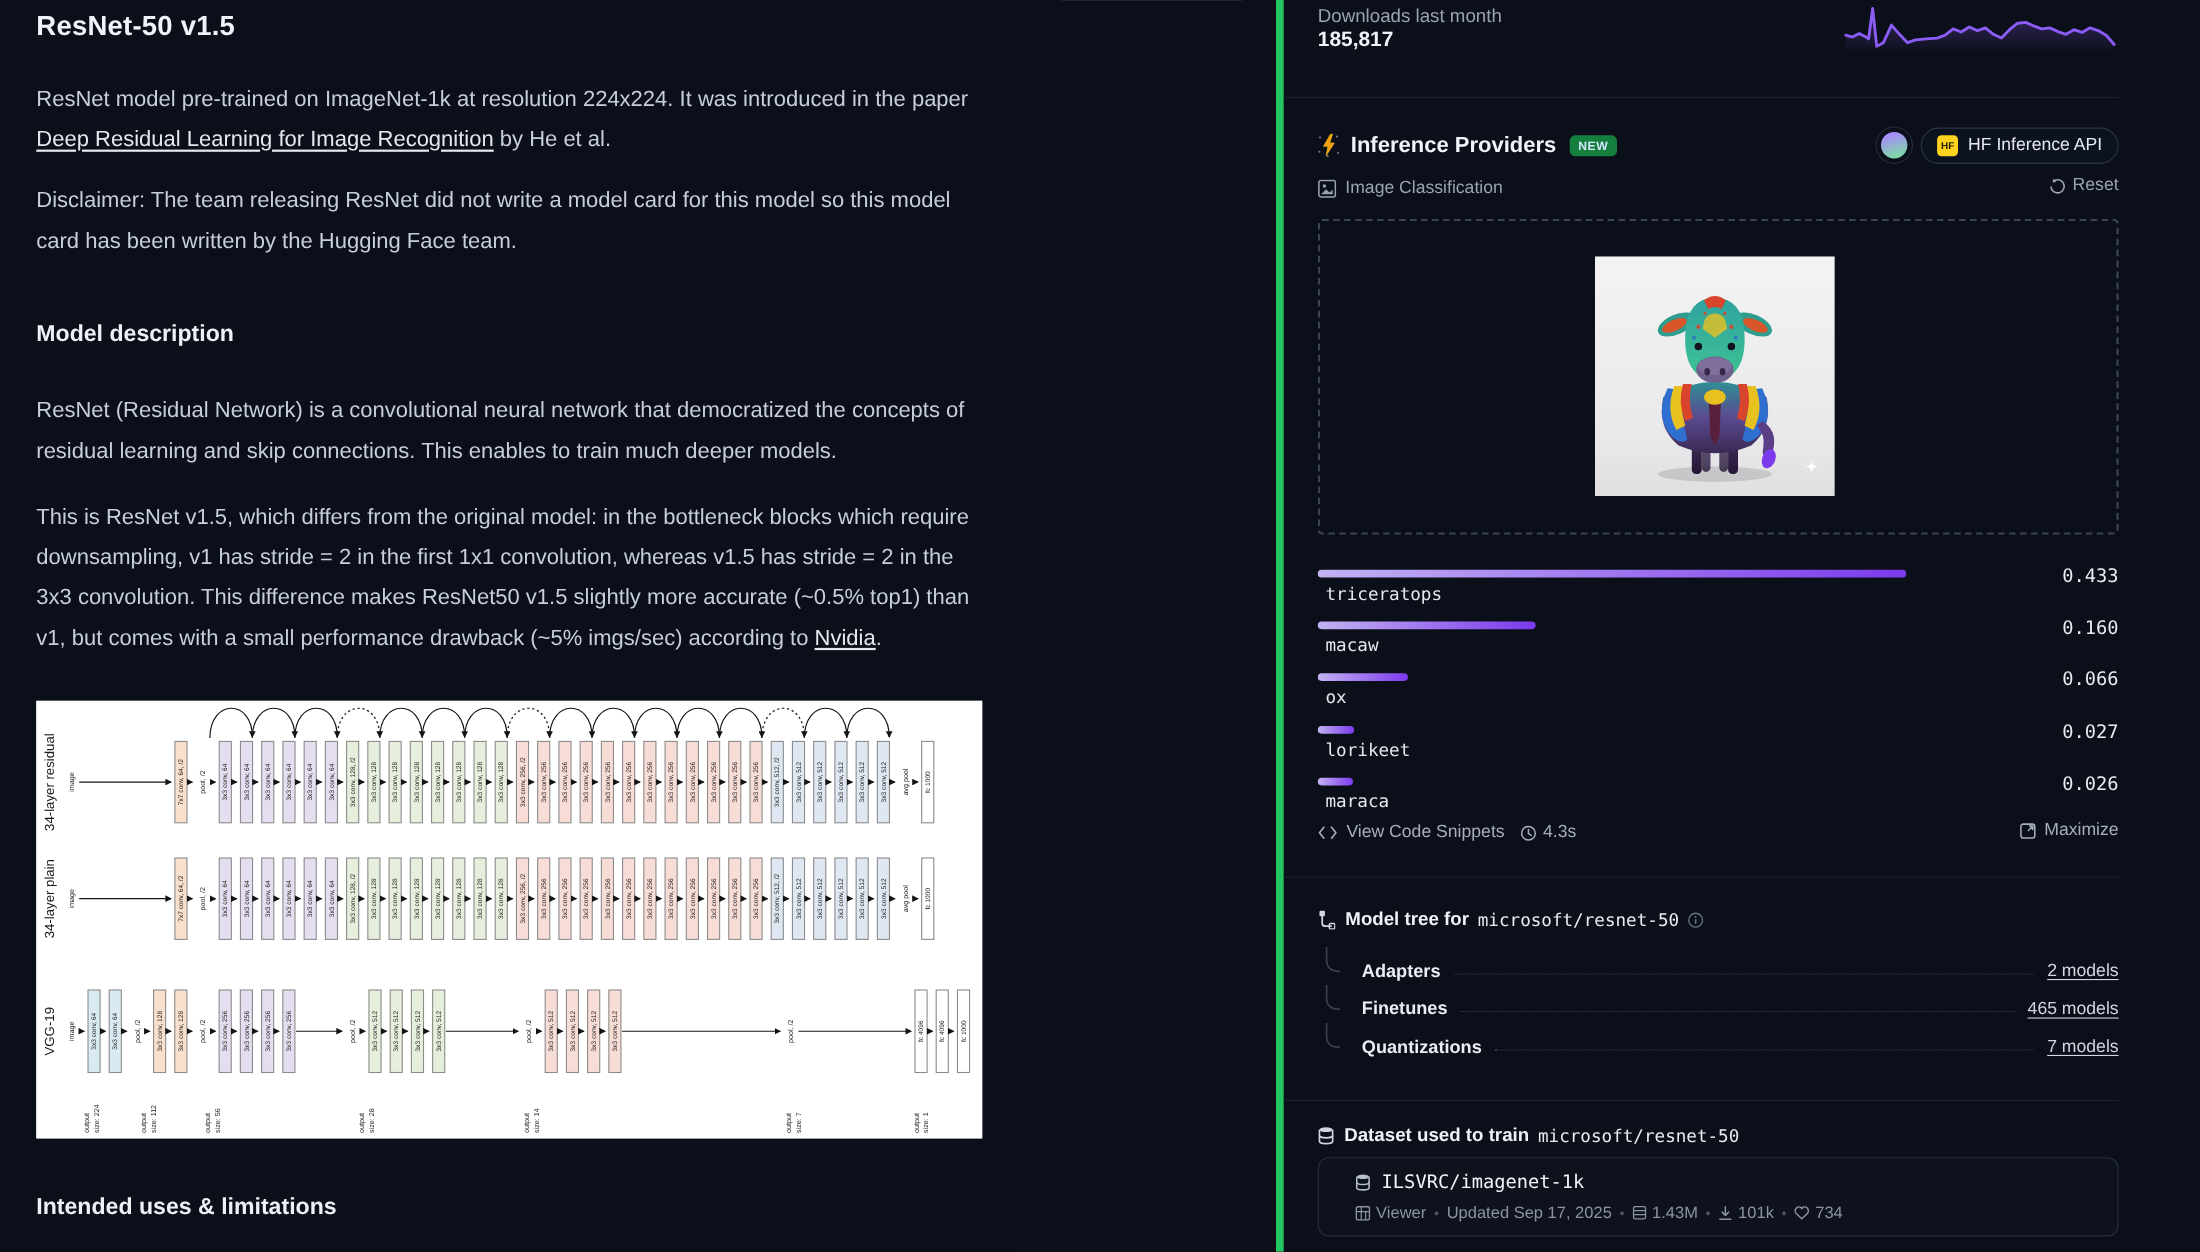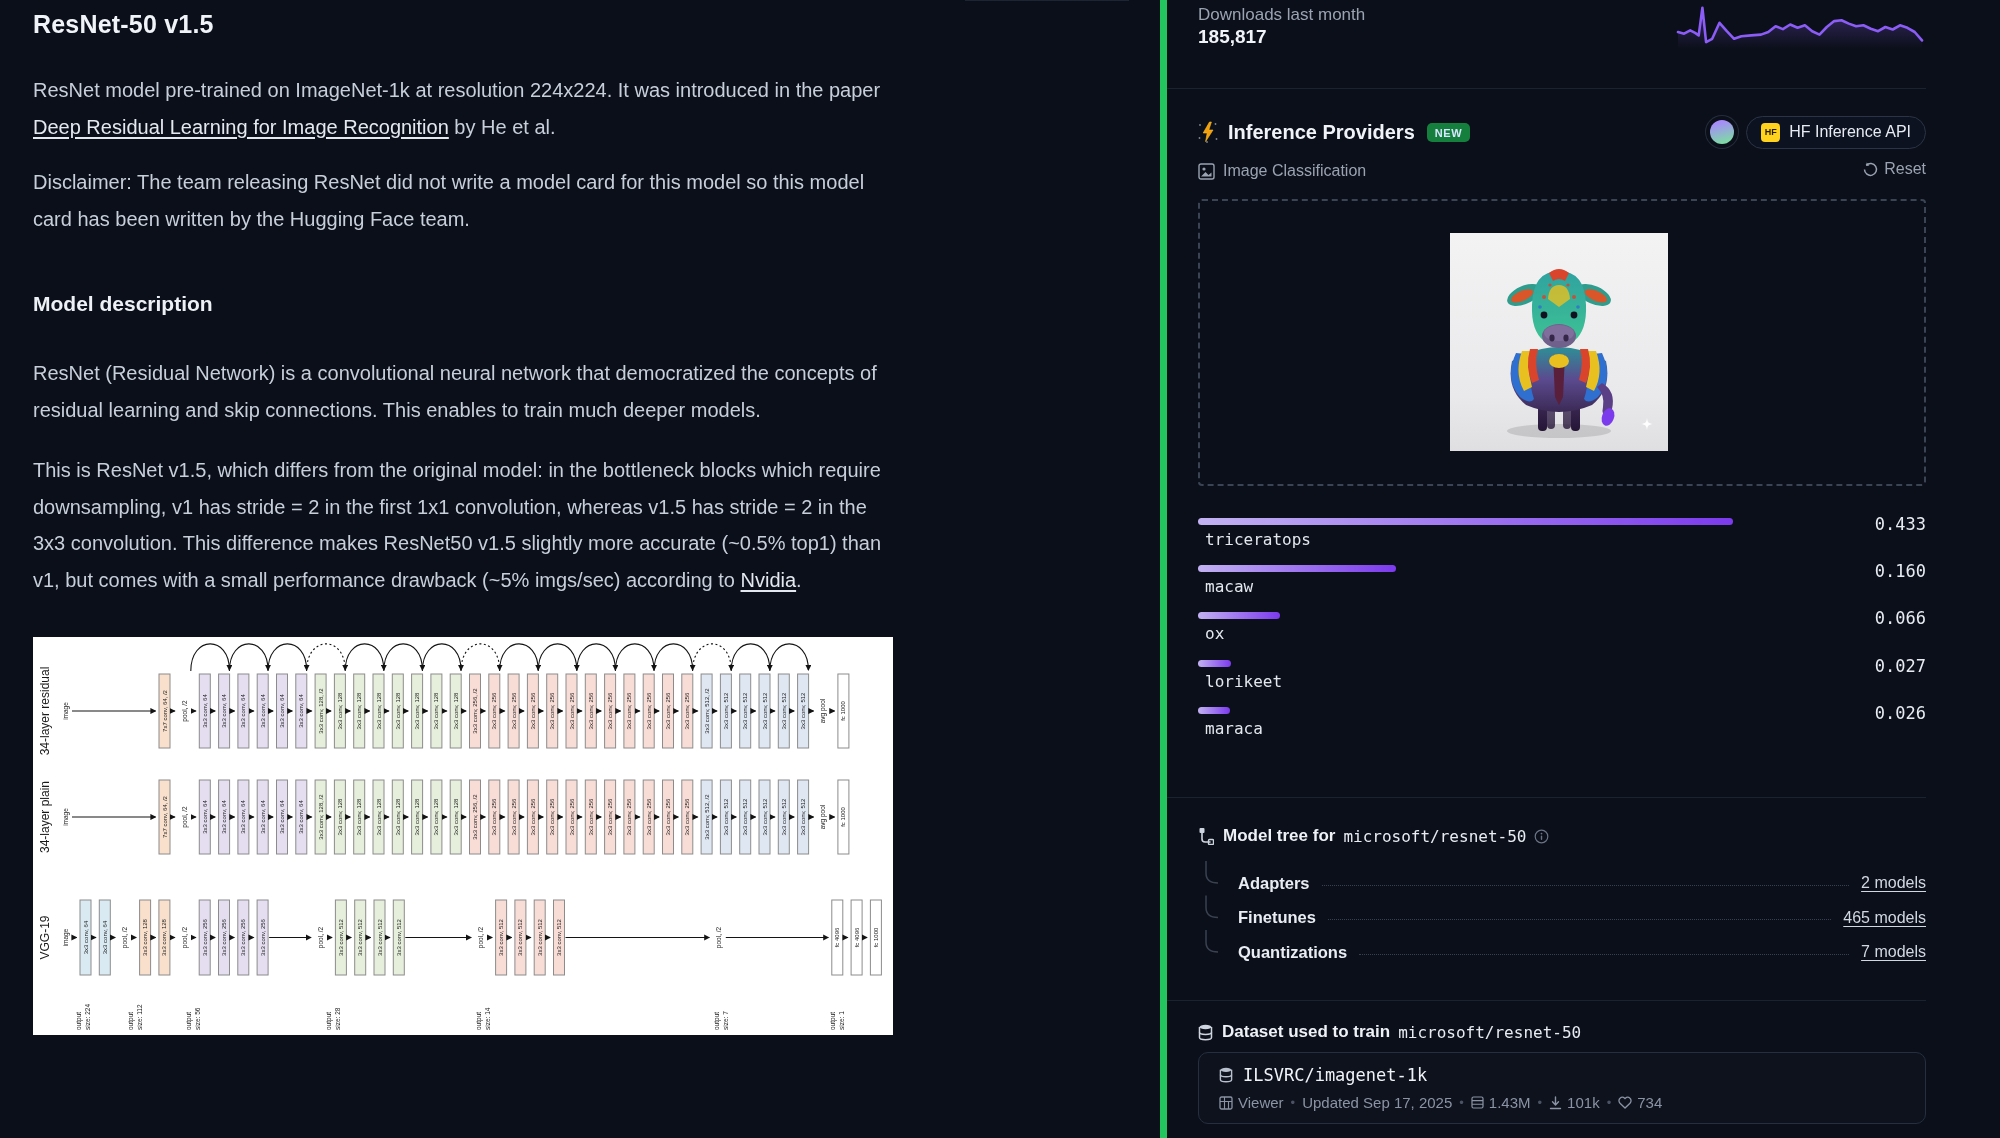--- a/index.html
+++ b/index.html
@@ -62,21 +62,21 @@
   .tree-rows { top:860px; height:110px; }
   .tree-row { position:absolute; left:40px; width:688px; height:24px; display:flex; align-items:center; }
   .tree-row .lab { font-size:16.5px; font-weight:700; color:#e9edf3; }
   .tree-row .leader { flex:1; border-bottom:1px dotted #39404f; margin:0 12px; transform:translateY(2px); }
   .tree-row .link { font-size:16px; color:#d2d8e2; text-decoration:underline; text-underline-offset:3px; cursor:pointer; }
   .tree-connector { position:absolute; left:0; top:-8px; }
 
   .ds-header { top:1020px; height:24px; display:flex; align-items:center; }
   .ds-header .bold { font-size:17px; font-weight:700; color:#eef1f6; margin-left:9px; }
   .ds-header .mono { font-family:"DejaVu Sans Mono", monospace; font-size:16px; color:#e8ecf2; margin-left:8px; }
-  .ds-card { top:1052px; height:72px; border:1px solid #262f40; border-radius:10px; background:#0d121d; padding:12px 20px; }
+  .ds-card { top:1052px; height:72px; border:1px solid #262f40; border-radius:10px; background:#0d121d; padding:12px 33px; }
   .ds-name-row { display:flex; align-items:center; }
   .ds-name { font-family:"DejaVu Sans Mono", monospace; font-size:17px; color:#f0f3f7; margin-left:10px; }
   .ds-meta { margin-top:9px; display:flex; align-items:center; gap:7px; color:#8b93a4; font-size:15px; }
   .ds-meta .dot { color:#4a5263; font-size:13px; }
   .ds-meta .m { display:flex; align-items:center; gap:5px; }
 
   svg.icon { display:block; }
 </style>
 </head>
 <body>
@@ -415,20 +415,21 @@
           <text transform="translate(307,393) rotate(-90)" font-size="6.5" text-anchor="start" fill="#1a1a1a" font-family="Liberation Sans, sans-serif">size: 28</text>
           <text transform="translate(448,393) rotate(-90)" font-size="6.5" text-anchor="start" fill="#1a1a1a" font-family="Liberation Sans, sans-serif">output</text>
           <text transform="translate(457,393) rotate(-90)" font-size="6.5" text-anchor="start" fill="#1a1a1a" font-family="Liberation Sans, sans-serif">size: 14</text>
           <text transform="translate(686,393) rotate(-90)" font-size="6.5" text-anchor="start" fill="#1a1a1a" font-family="Liberation Sans, sans-serif">output</text>
           <text transform="translate(695,393) rotate(-90)" font-size="6.5" text-anchor="start" fill="#1a1a1a" font-family="Liberation Sans, sans-serif">size: 7</text>
           <text transform="translate(802,393) rotate(-90)" font-size="6.5" text-anchor="start" fill="#1a1a1a" font-family="Liberation Sans, sans-serif">output</text>
           <text transform="translate(811,393) rotate(-90)" font-size="6.5" text-anchor="start" fill="#1a1a1a" font-family="Liberation Sans, sans-serif">size: 1</text>
         </svg>
     </div>
 
+    <h2 style="top:1086px">Intended uses &amp; limitations</h2>
   </main>
 
   <div class="top-stub"></div>
 
   <aside class="sidebar">
 
     <div class="sb-abs dl-label">Downloads last month</div>
     <div class="sb-abs dl-value">185,817</div>
     <svg class="sparkline" id="spark-svg" width="250" height="48" viewBox="0 0 250 48">
         <defs>
@@ -574,20 +575,38 @@
           <div class="result-label">lorikeet</div>
           <div class="result-value">0.027</div>
         </div>
         <div class="result-row" style="top: 188.8px;">
           <div class="result-bar" style="width:4.4%"></div>
           <div class="result-label">maraca</div>
           <div class="result-value">0.026</div>
         </div>
       </div>
 
+    <div class="sb-abs actions-row">
+      <svg class="icon" width="18" height="14" viewBox="0 0 18 14">
+          <path d="M5.5 2 1.5 7l4 5 M12.5 2l4 5-4 5" fill="none" stroke="#a6aebc" stroke-width="1.5" stroke-linecap="round" stroke-linejoin="round"></path>
+        </svg>
+      <span class="code-lbl">View Code Snippets</span>
+      <svg class="icon" width="15" height="15" viewBox="0 0 15 15">
+          <circle cx="7.5" cy="7.5" r="6.2" fill="none" stroke="#a6aebc" stroke-width="1.4"></circle>
+          <path d="M7.5 4v3.8l2.6 1.6" fill="none" stroke="#a6aebc" stroke-width="1.4" stroke-linecap="round"></path>
+        </svg>
+      <span class="latency">4.3s</span>
+      <div class="maximize-btn">
+        <svg class="icon" width="15" height="15" viewBox="0 0 15 15">
+            <rect x="1.2" y="1.2" width="12.6" height="12.6" rx="2" fill="none" stroke="#a6aebc" stroke-width="1.4"></rect>
+            <path d="M8 7 12 3 M9 3h3v3" fill="none" stroke="#a6aebc" stroke-width="1.4" stroke-linecap="round"></path>
+          </svg>
+        <span>Maximize</span>
+      </div>
+    </div>
 
     <div class="hr" style="top:797px"></div>
 
     <div class="sb-abs tree-header">
       <svg class="icon" width="16" height="18" viewBox="0 0 16 18">
           <path d="M4 2v10 q0 3 3 3 h5" fill="none" stroke="#cfd5e0" stroke-width="1.6" stroke-linecap="round"></path>
           <rect x="1.5" y="1" width="5" height="5" rx="1" fill="#cfd5e0"></rect>
           <rect x="10.5" y="12.5" width="5" height="5" rx="1" fill="none" stroke="#cfd5e0" stroke-width="1.4"></rect>
         </svg>
       <span class="bold">Model tree for</span>

